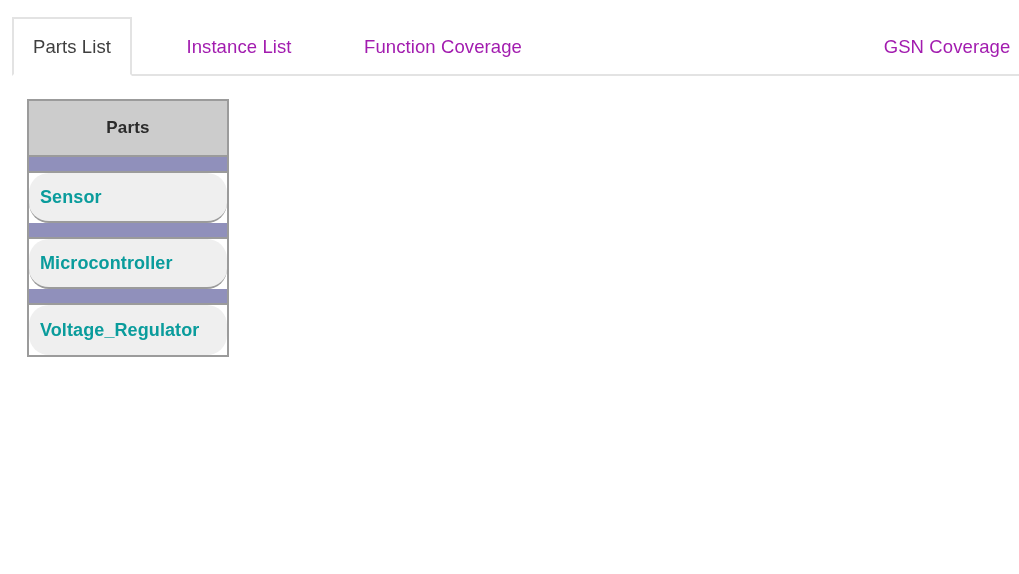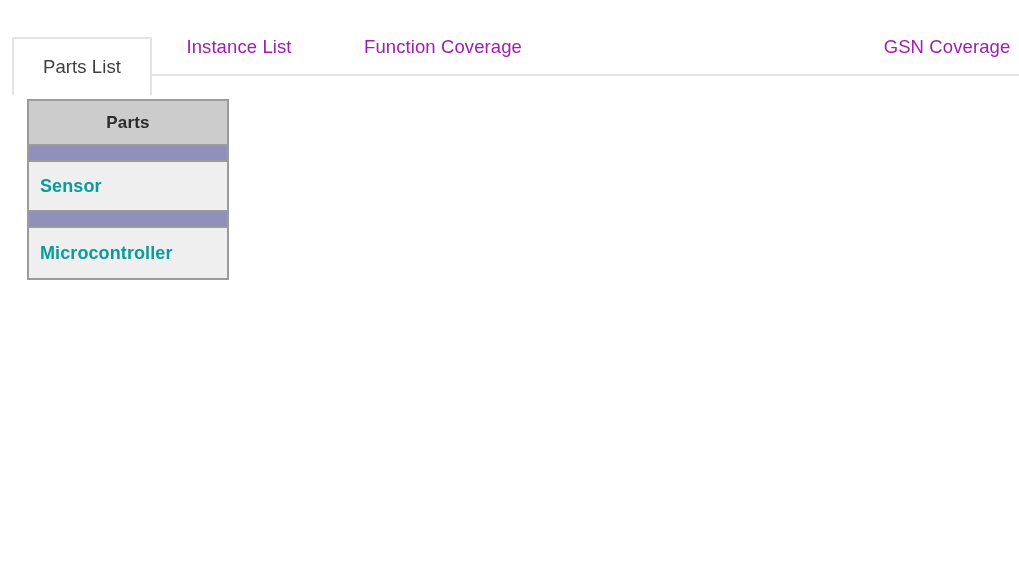--- a/index.html
+++ b/index.html
@@ -59,21 +59,21 @@
   .parts-table {
     position: absolute;
     left: 27px;
     top: 99px;
     width: 202px;
     box-sizing: border-box;
     border: 2px solid #9b9b9b;
     background: #ffffff;
   }
   .parts-header {
-    height: 45px;
+    height: 56px;
     box-sizing: border-box;
     background: #cccccc;
     border-bottom: 2px solid #9b9b9b;
     display: flex;
     align-items: center;
     justify-content: center;
     font-size: 17px;
     font-weight: bold;
     color: #2b2b2b;
     letter-spacing: 0.2px;
@@ -93,31 +93,32 @@
     background: #efefef;
     border-bottom: 2px solid #9b9b9b;
     display: flex;
     align-items: center;
     padding-left: 11px;
     font-size: 18px;
     font-weight: bold;
     color: #0a9c9c;
     letter-spacing: 0.1px;
     white-space: nowrap;
+    border-radius: 20px;
   }
   .row-group:last-child .row-cell {
     border-bottom: none;
   }
 </style>
 </head>
 <body>
 
 <div class="tabstrip">
   <div class="tabstrip-underline"></div>
-<div class="tab active" style="left: 12px; width: 140px; margin-top: 20px;">
+<div class="tab active" style="left: 12px; width: 120px;">
       <span>Parts List</span>
     </div>
     <div class="tab" style="left: 166px; width: 146px;">
       <span>Instance List</span>
     </div>
     <div class="tab" style="left: 342px; width: 202px;">
       <span>Function Coverage</span>
     </div>
     <div class="tab" style="left: 867px; width: 160px;">
       <span>GSN Coverage</span>
@@ -128,14 +129,18 @@
   <div class="parts-header">Parts</div>
   <div class="parts-body">
       <div class="row-group">
         <div class="row-sep"></div>
         <div class="row-cell">Sensor</div>
       </div>
       <div class="row-group">
         <div class="row-sep"></div>
         <div class="row-cell">Microcontroller</div>
       </div>
+      <div class="row-group">
+        <div class="row-sep"></div>
+        <div class="row-cell">Voltage_Regulator</div>
+      </div>
     </div>
 </div>
 
 </body></html>

